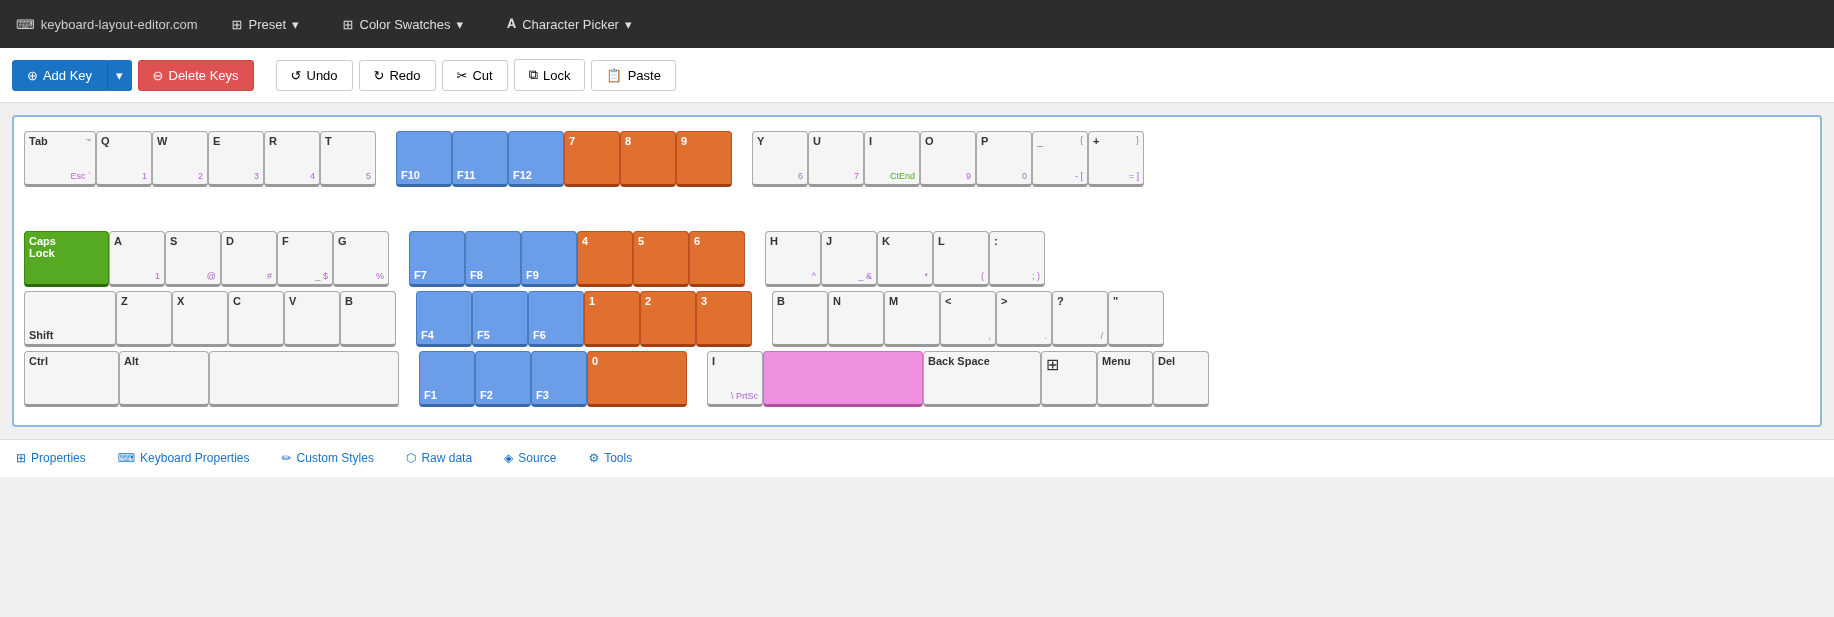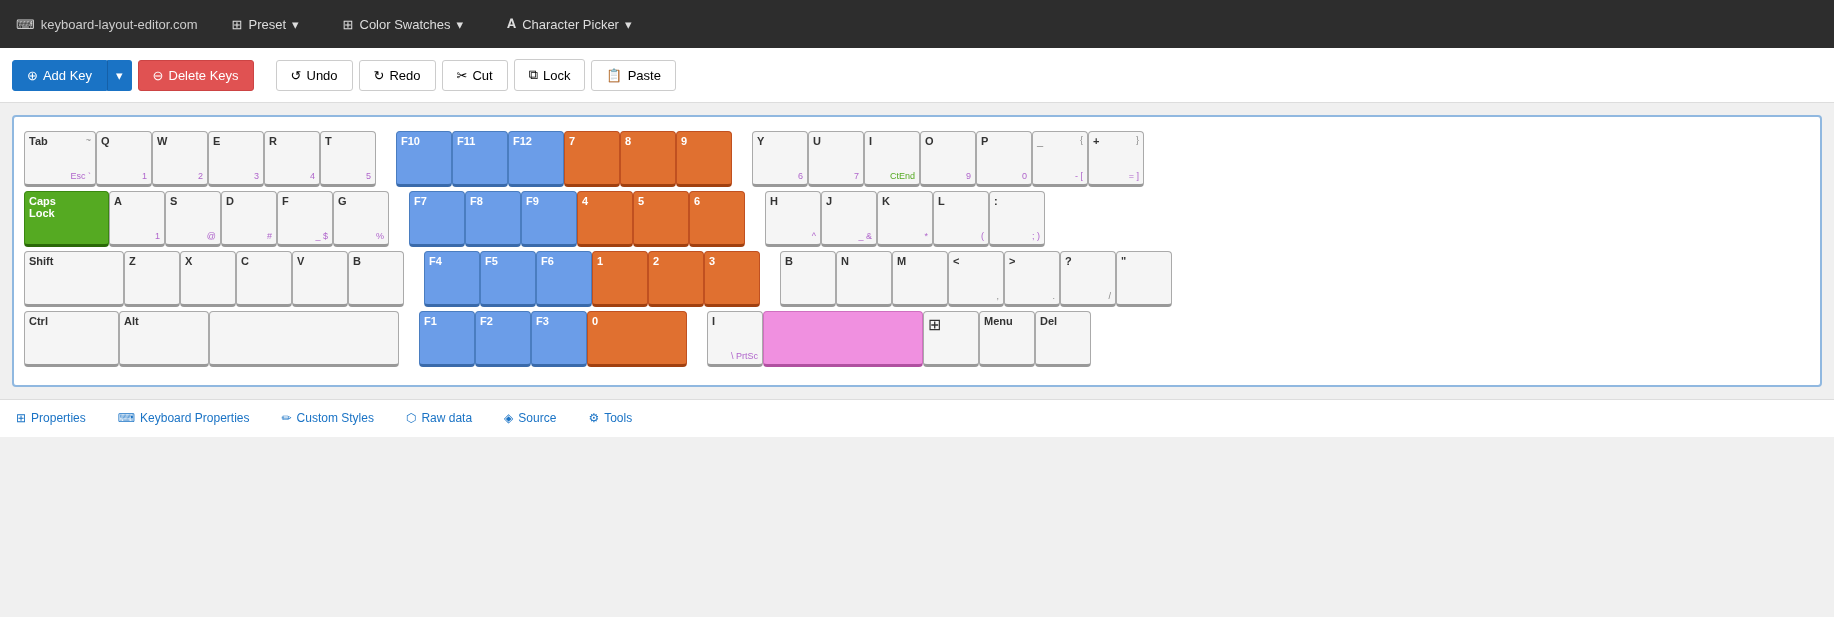--- a/index.html
+++ b/index.html
@@ -66,36 +66,36 @@
       height: 56px;
       display: flex;
       flex-direction: column;
       justify-content: space-between;
       padding: 3px 4px;
       cursor: pointer;
       font-size: 11px;
       color: #333;
       flex-shrink: 0;
     }
-    .key.blue { background: #6b9de8; border-color: #4a7dc0; border-bottom-color: #3a6aaa; color: #fff; }
+    .key.blue { background: #6b9de8; border-color: #4a7dc0; border-bottom-color: #3a6aaa; color: #fff; justify-content: flex-end; }
     .key.orange { background: #e07030; border-color: #c05020; border-bottom-color: #a04010; color: #fff; }
-    .key.green { background: #55aa22; border-color: #3a8810; border-bottom-color: #2a6808; color: #fff; }
+    .key.green { background: #55aa22; border-color: #3a8810; border-bottom-color: #2a6808; color: #fff; margin-top: 40px; }
     .key.pink { background: #f090e0; border-color: #d070c0; border-bottom-color: #b050a0; }
 
     .key .key-top-left { font-size: 11px; font-weight: bold; }
     .key .key-top-right { font-size: 9px; color: #888; text-align: right; }
     .key .key-bottom-right { font-size: 9px; color: #b066cc; text-align: right; align-self: flex-end; }
 
     .key-row-top { display: flex; justify-content: space-between; width: 100%; }
     .key-row-bottom { display: flex; justify-content: flex-end; width: 100%; }
 
     
     .w-tab { width: 72px; }
     .w-caps { width: 85px; height: 56px; }
-    .w-shift { width: 100px; }
+    .w-shift { width: 92px; justify-content: flex-end; }
     .w-ctrl { width: 95px; }
     .w-alt { width: 90px; }
     .w-space { width: 190px; }
     .w-enter { width: 100px; height: 56px; }
     .w-backspace { width: 118px; }
     .w-del { width: 56px; }
 
     .key-pink-wide { width: 160px; }
 
     
@@ -660,20 +660,25 @@
             <span class="key-top-left">I</span>
           </div>
         <div class="key-row-bottom">
             <span style="font-size:9px;color:#b066cc;">\ PrtSc</span>
           </div>
       </div>
 
       <div class="key key-pink-wide pink">
       </div>
 
+      <div class="key w-backspace">
+        <div class="key-row-top">
+            <span class="key-top-left">Back Space</span>
+          </div>
+      </div>
 
       <div class="key">
         <div class="key-row-top">
             <span style="font-size:16px;">⊞</span>
           </div>
       </div>
 
       <div class="key">
         <div class="key-row-top">
             <span class="key-top-left">Menu</span>

